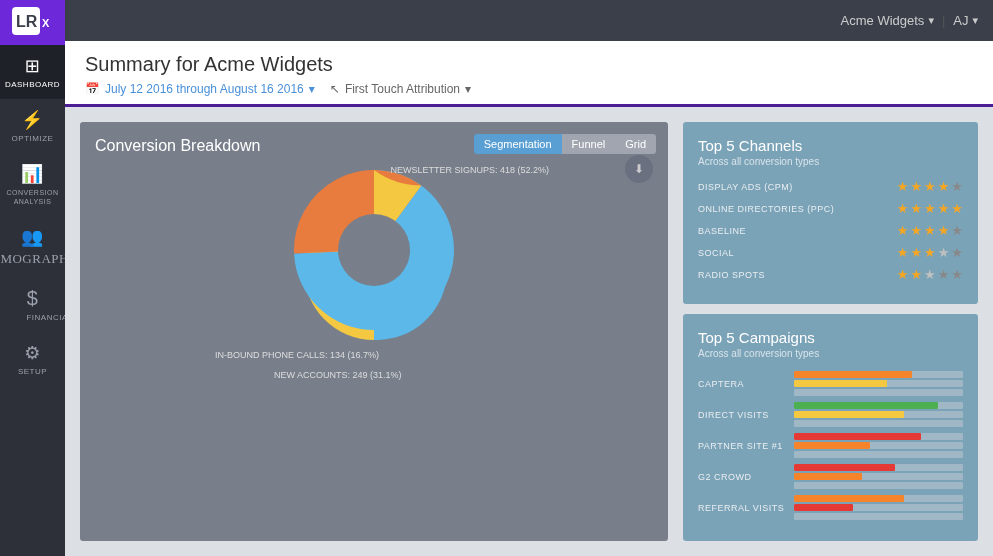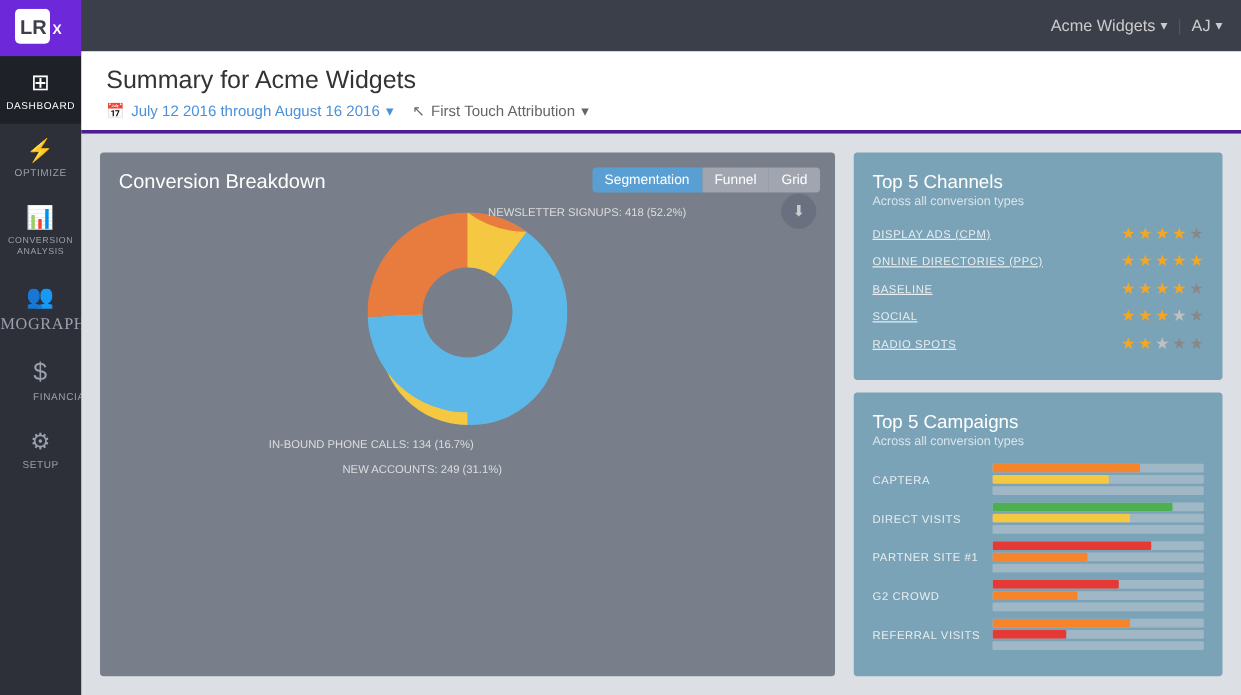--- a/index.html
+++ b/index.html
@@ -251,21 +251,20 @@
       align-items: center;
       justify-content: space-between;
       margin-bottom: 7px;
     }
     .channel-name {
       font-size: 9px;
       color: #e8edf0;
       text-transform: uppercase;
       letter-spacing: 0.5px;
       flex: 1;
-      text-decoration: underline;
     }
     .stars {
       display: flex;
       gap: 2px;
     }
     .star {
       font-size: 13px;
       color: #f5a623;
     }
     .star.half {

